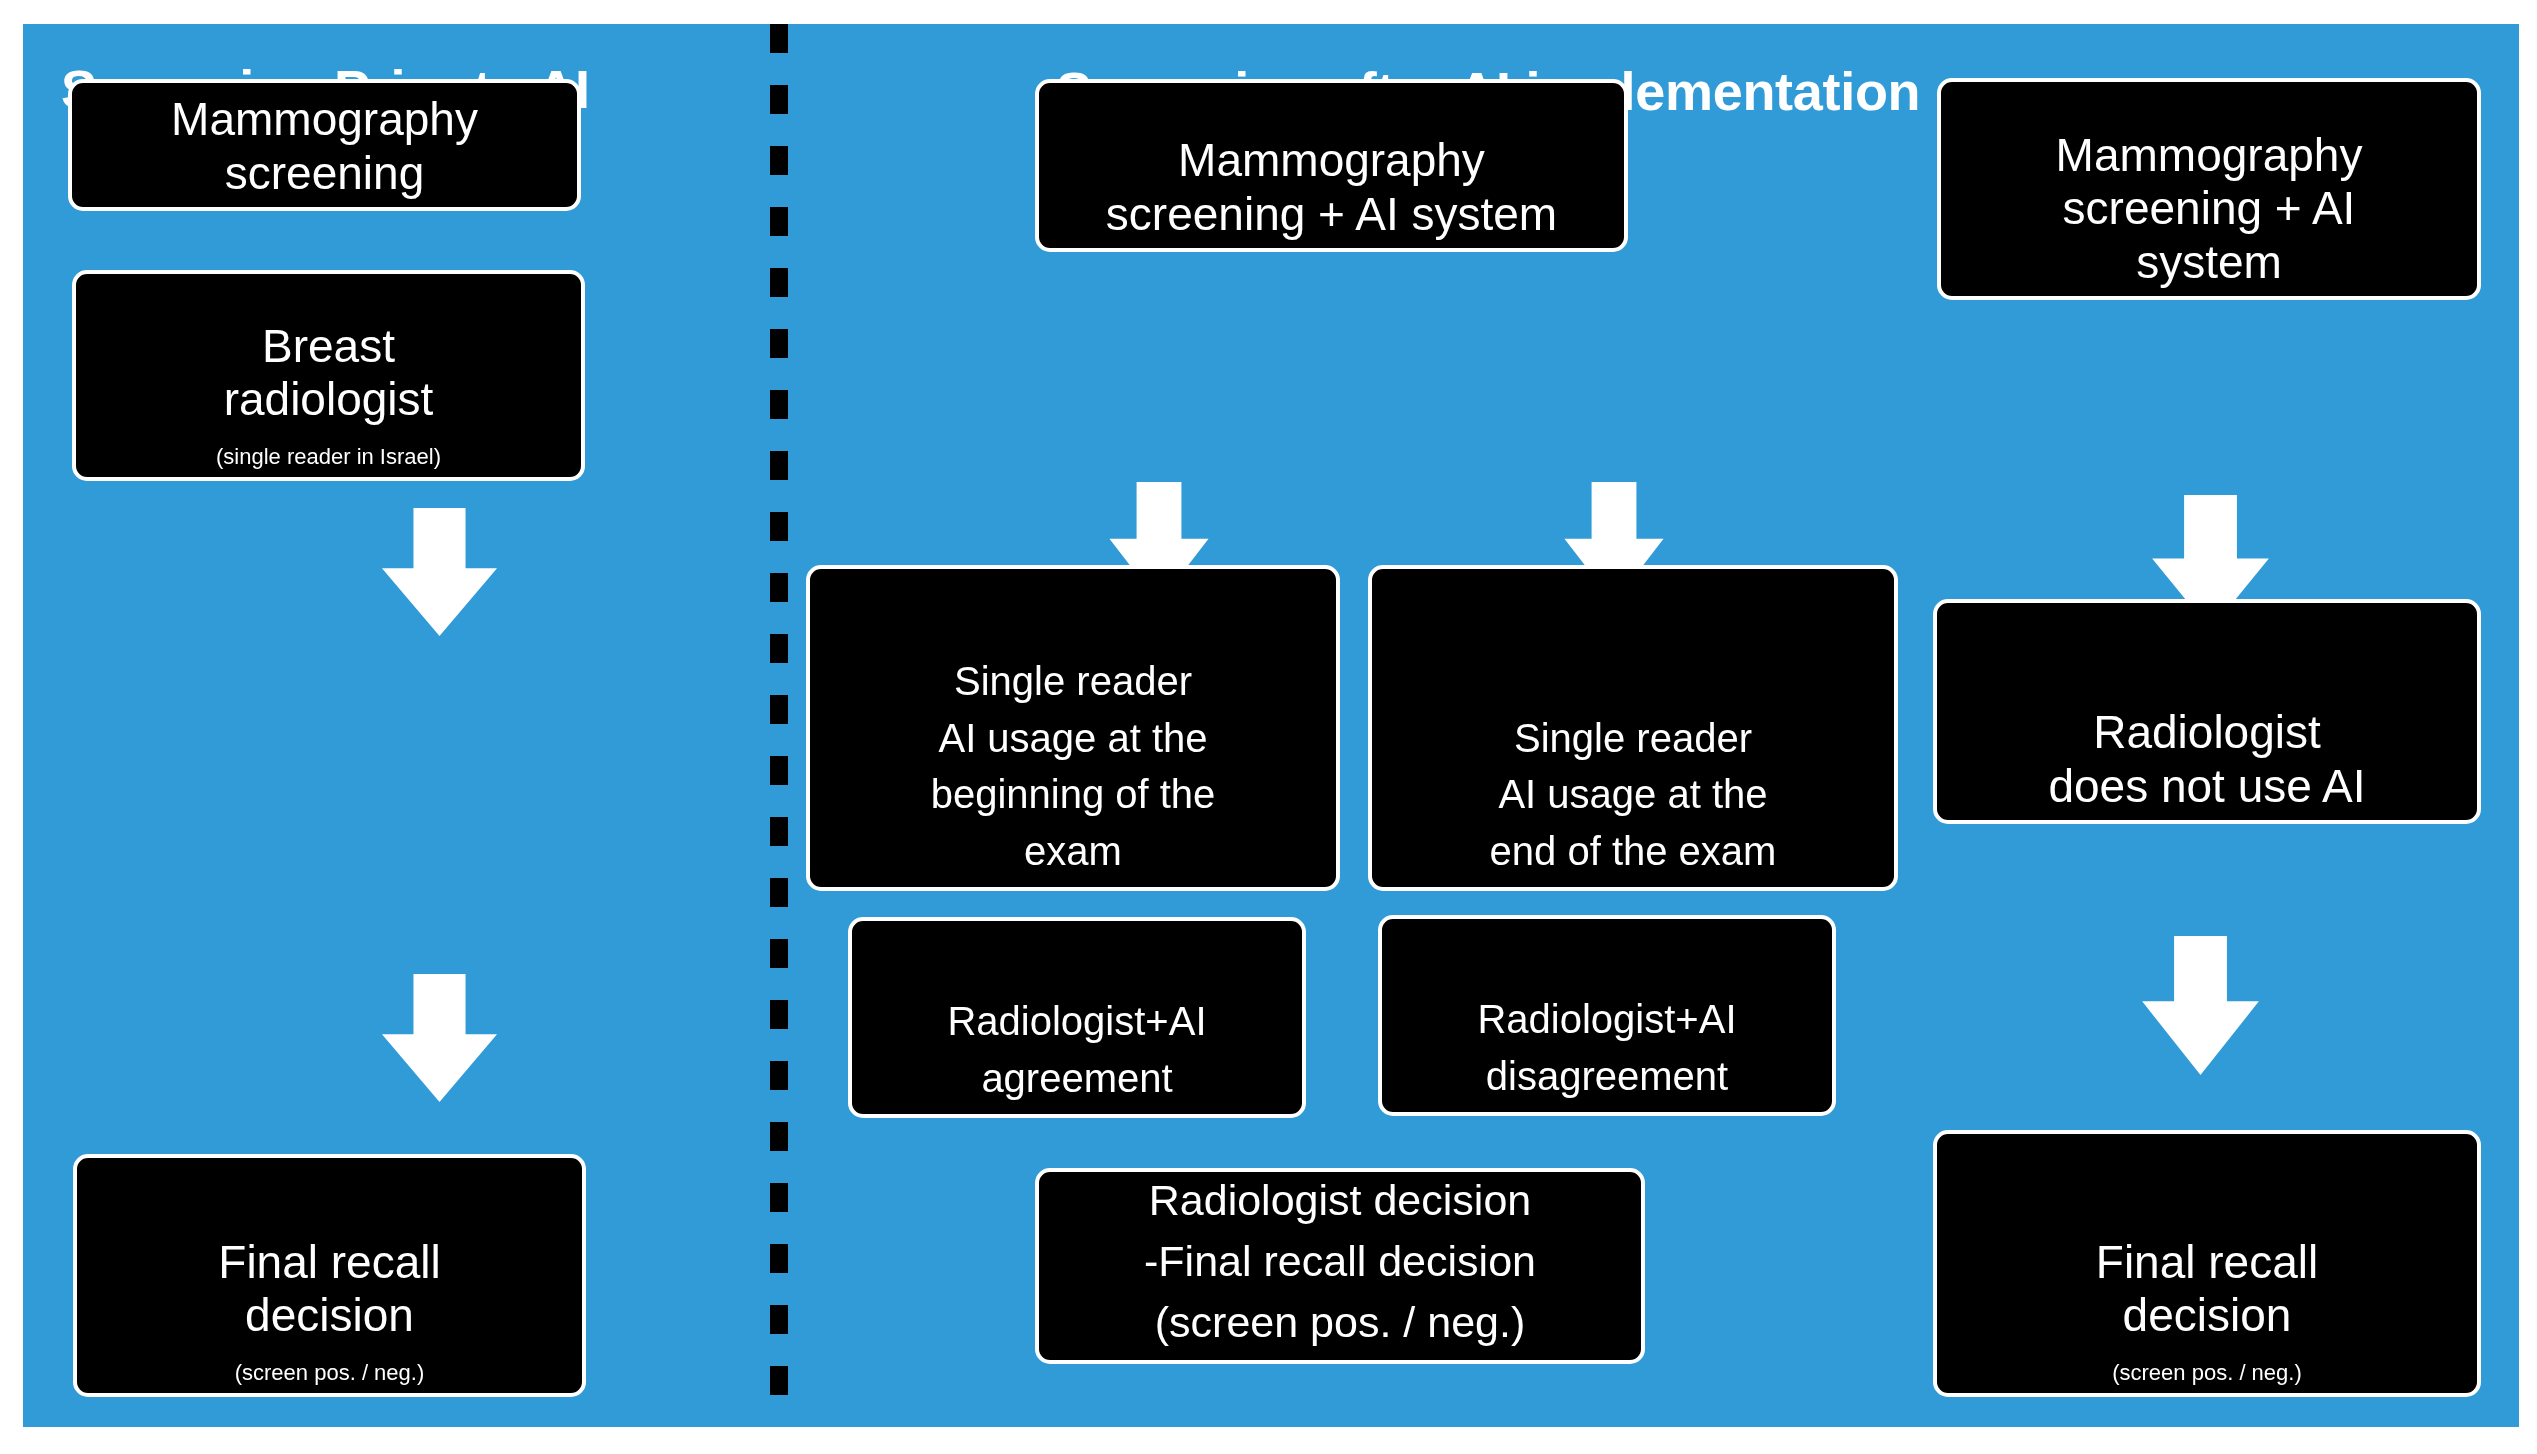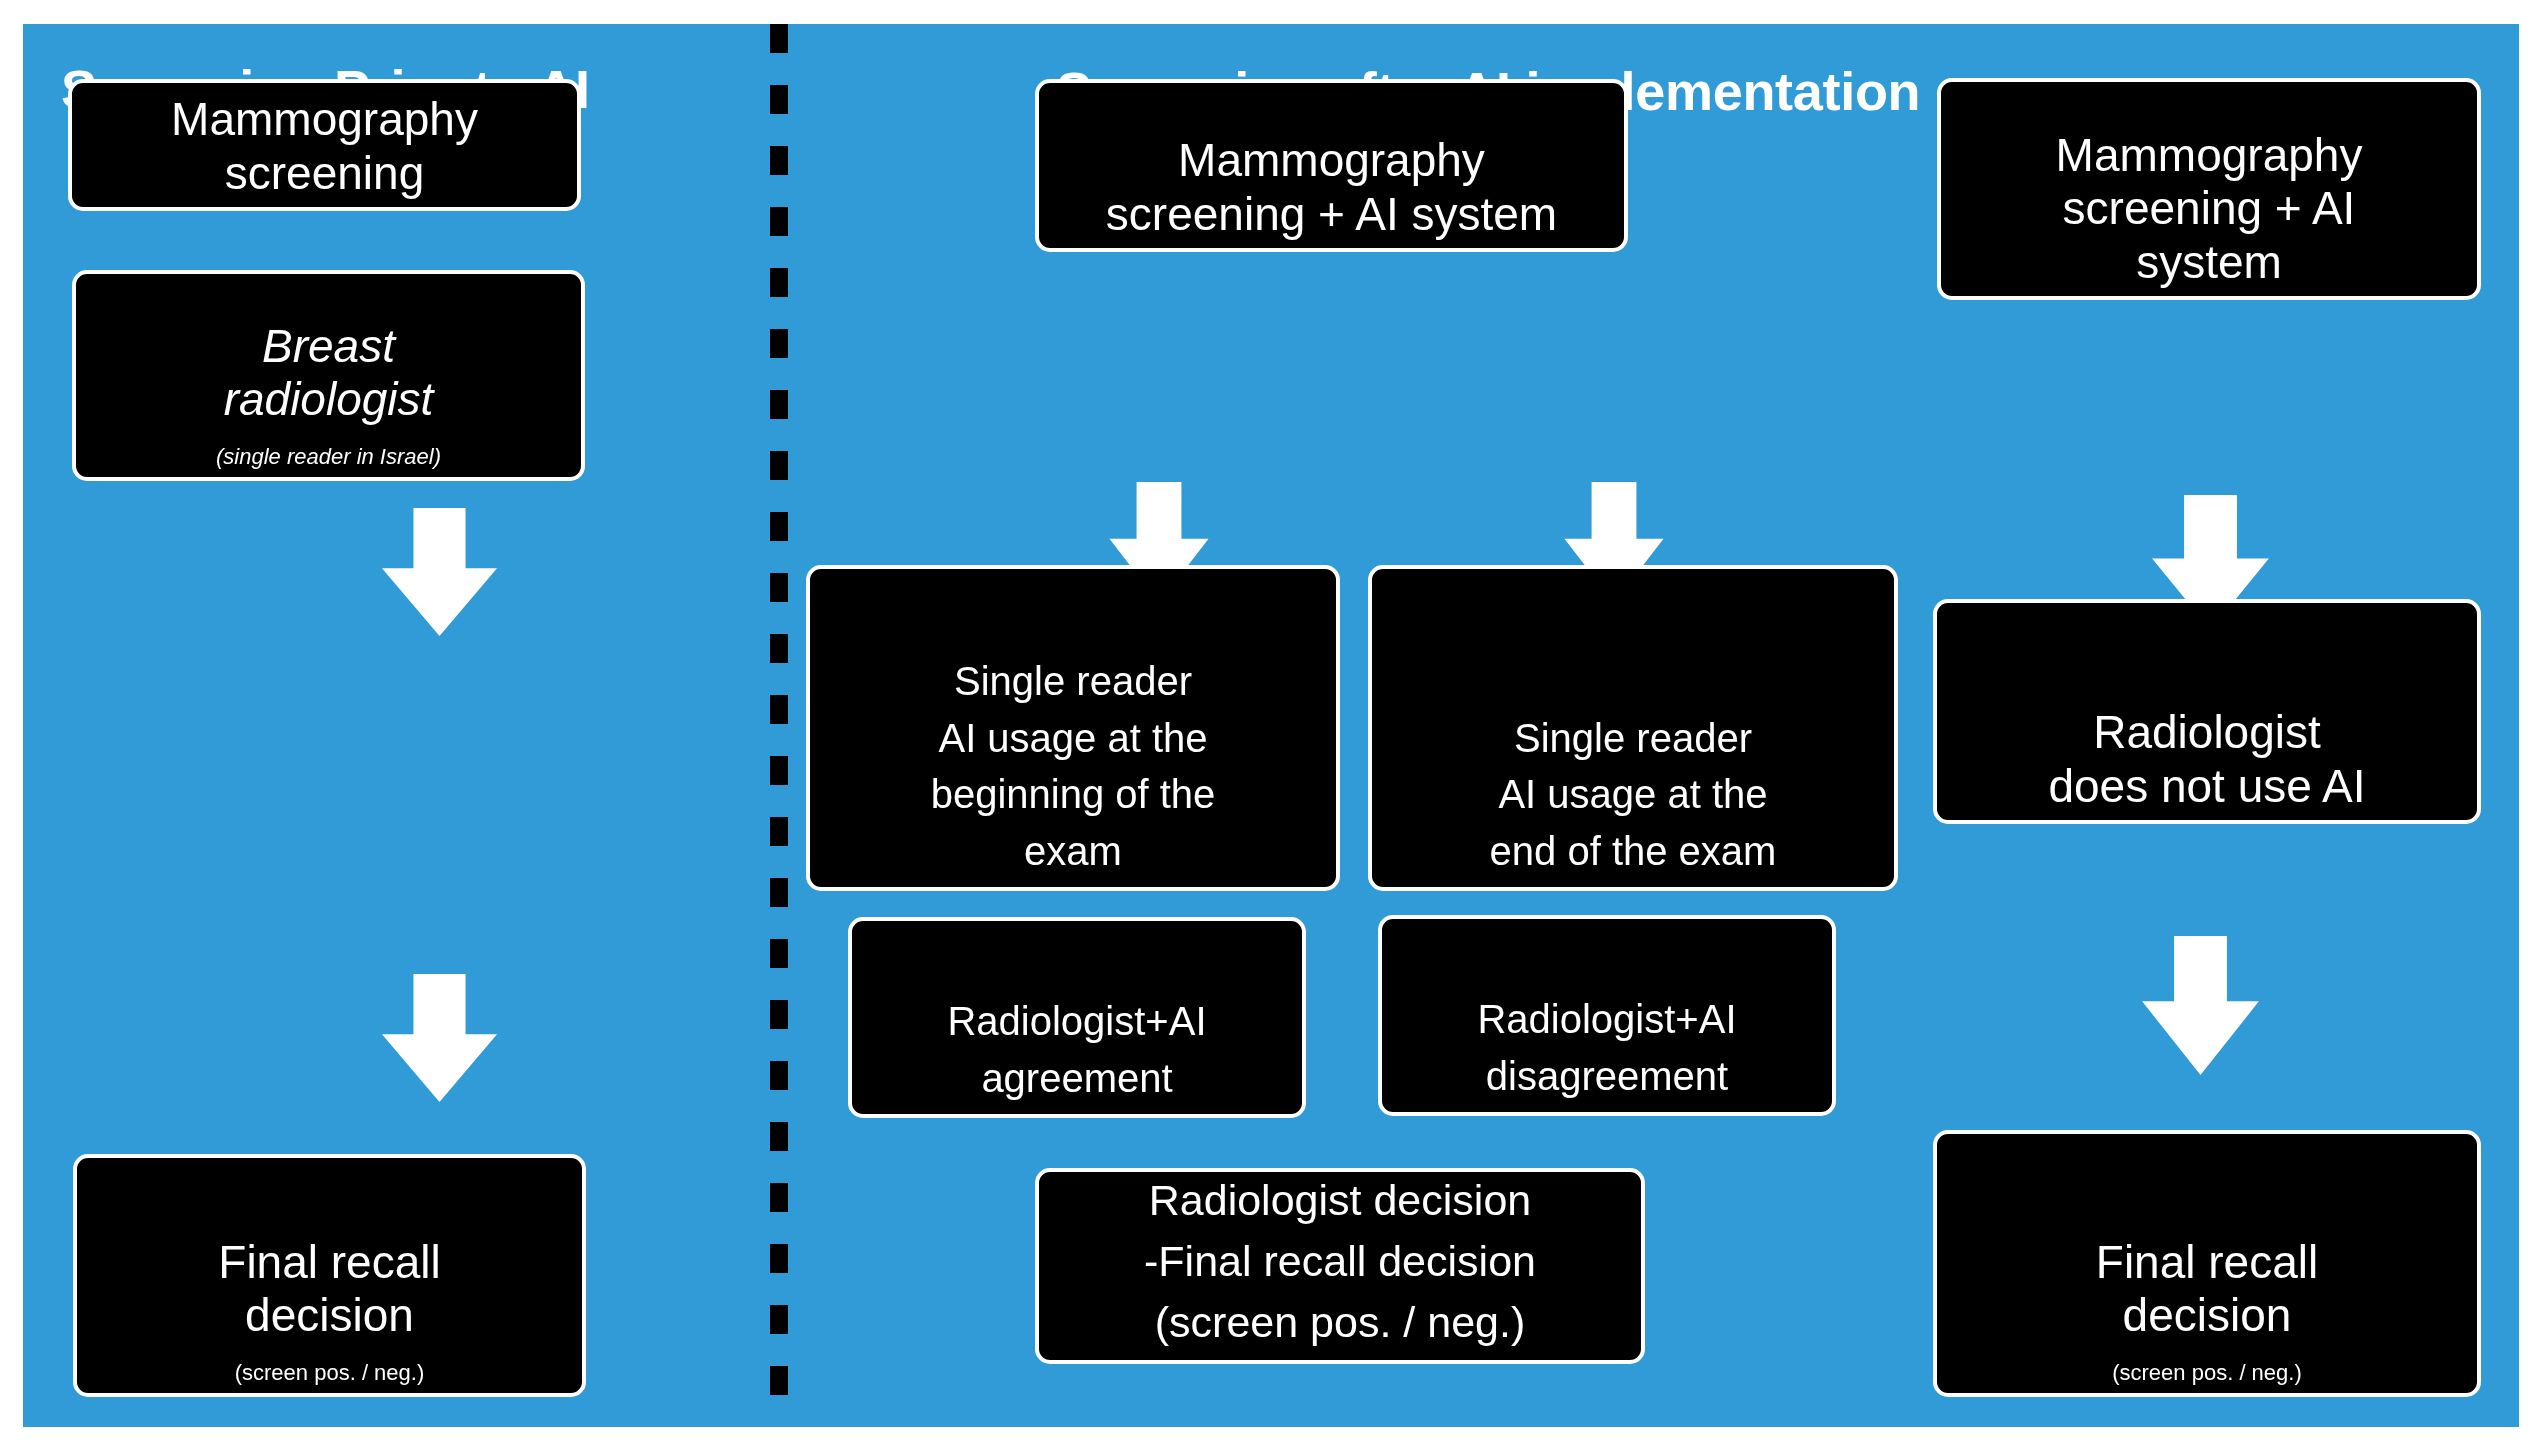--- a/index.html
+++ b/index.html
@@ -103,21 +103,21 @@
     <div class="main">Mammography
 screening</div>
   </div>
 
   <div class="arrow" style="left:348px; top:484px; width:137px; height:128px;">
     <svg viewBox="0 0 100 100" preserveAspectRatio="none">
       <polygon points="31,0 69,0 69,47 92,47 50,100 8,47 31,47" fill="#ffffff"></polygon>
     </svg>
   </div>
 
-  <div class="box" style="left:49px; top:246px; width:513px; height:211px;font-style:italic;">
+  <div class="box" style="left:49px; top:246px; width:513px; height:211px;">
     <div class="main">Breast
 radiologist</div>
     <div class="sub">(single reader in Israel)</div>
   </div>
 
   <div class="arrow" style="left:348px; top:950px; width:137px; height:128px;">
     <svg viewBox="0 0 100 100" preserveAspectRatio="none">
       <polygon points="31,0 69,0 69,47 92,47 50,100 8,47 31,47" fill="#ffffff"></polygon>
     </svg>
   </div>

